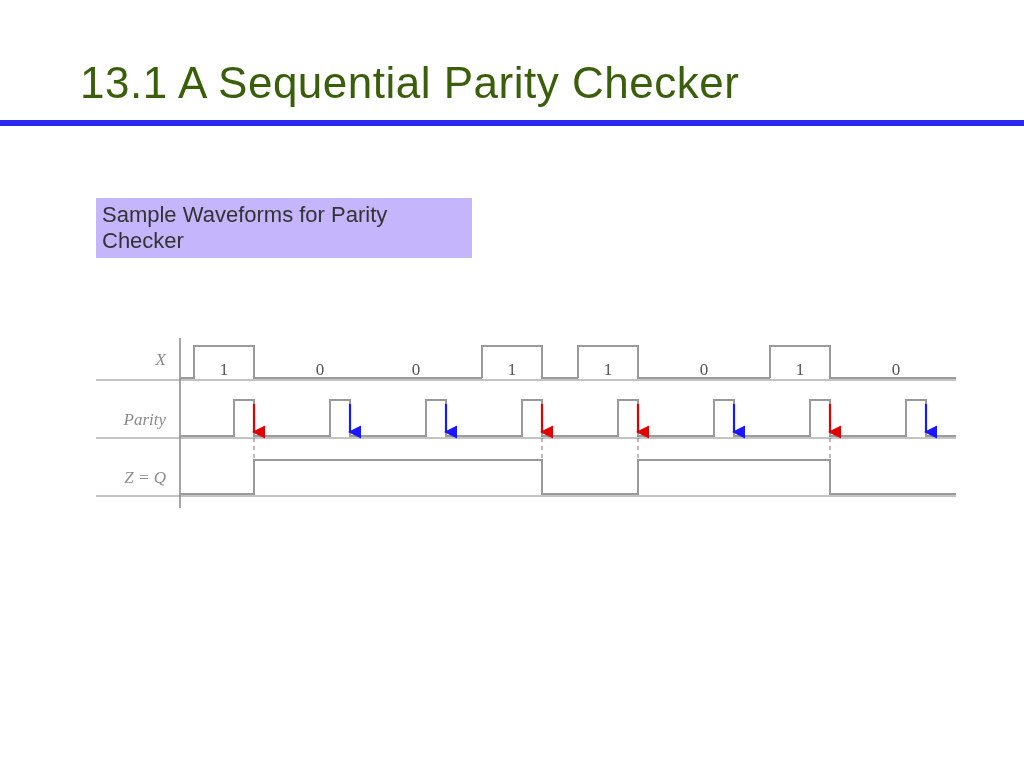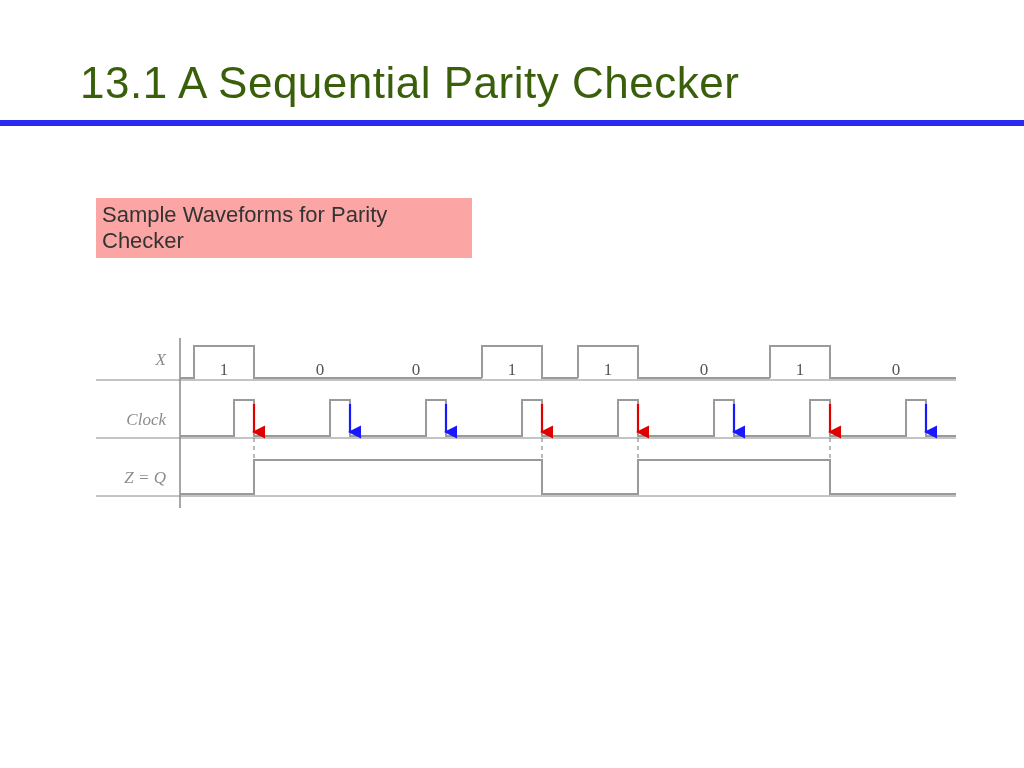--- a/index.html
+++ b/index.html
@@ -30,21 +30,21 @@
     top: 120px;
     left: 0;
     width: 1024px;
     height: 6px;
     background: #2a2af0;
   }
   .subtitle {
     position: absolute;
     top: 198px;
     left: 96px;
-    background: #fca5a5;
+    background: #c4b5fd;
     color: #333;
     font-size: 22px;
     padding: 4px 10px 4px 6px;
     width: 360px;
   }
   .diagram {
     position: absolute;
     top: 338px;
     left: 96px;
     width: 860px;
@@ -73,21 +73,21 @@
 <body>
 
 <div class="slide">
   <div class="title">13.1  A Sequential Parity Checker</div>
   <div class="title-rule"></div>
   <div class="subtitle">Sample Waveforms for Parity Checker</div>
 
   <div class="diagram">
 
     <div class="sig-label" style="top:12px; left:0;">X</div>
-    <div class="sig-label" style="top:72px; left:0;">Clock</div>
+    <div class="sig-label" style="top:72px; left:0;">Parity</div>
     <div class="sig-label" style="top:130px; left:0;font-style:italic;">Z = Q</div>
 
     <div class="bit-label" style="top:22px; left:118px;">1</div>
     <div class="bit-label" style="top:22px; left:214px;">0</div>
     <div class="bit-label" style="top:22px; left:310px;">0</div>
     <div class="bit-label" style="top:22px; left:406px;">1</div>
     <div class="bit-label" style="top:22px; left:502px;">1</div>
     <div class="bit-label" style="top:22px; left:598px;">0</div>
     <div class="bit-label" style="top:22px; left:694px;">1</div>
     <div class="bit-label" style="top:22px; left:790px;">0</div>

